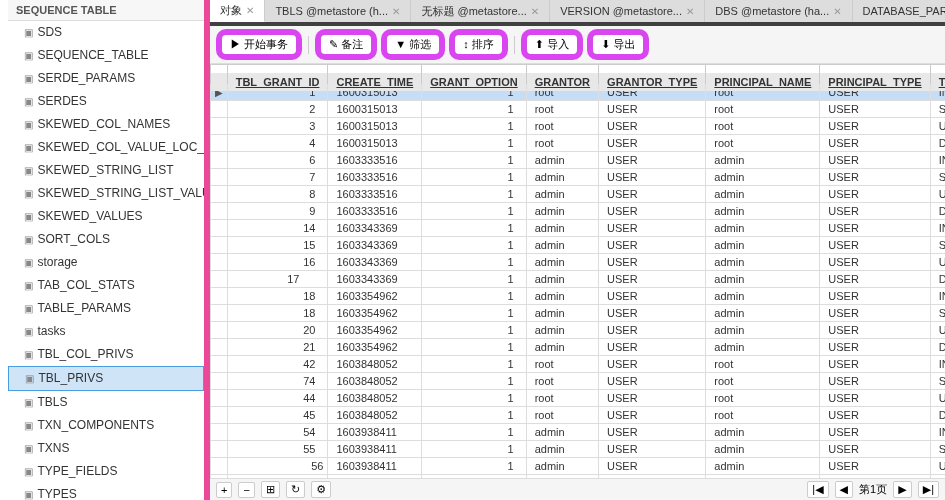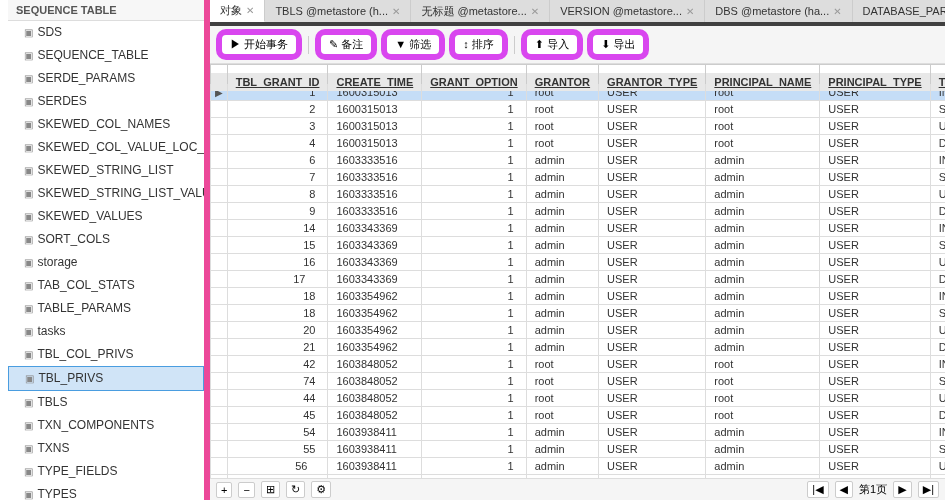--- a/index.html
+++ b/index.html
@@ -348,21 +348,21 @@
             <td>1603343369</td>
             <td style="text-align: right; padding-right: 12px;">1</td>
             <td>admin</td>
             <td>USER</td>
             <td>admin</td>
             <td>USER</td>
             <td>UPDATE</td>
           </tr>
           <tr>
             <td style="padding: 2px 4px; text-align: center;"></td>
-            <td style="text-align: right; padding-right: 22px; margin-left: 31px;">17</td>
+            <td style="text-align: right; padding-right: 28px; margin-left: 31px;">17</td>
             <td>1603343369</td>
             <td style="text-align: right; padding-right: 12px;">1</td>
             <td>admin</td>
             <td>USER</td>
             <td>admin</td>
             <td>USER</td>
             <td>DELETE</td>
           </tr>
           <tr>
             <td style="padding: 2px 4px; text-align: center;"></td>
@@ -469,21 +469,21 @@
             <td>1603938411</td>
             <td style="text-align: right; padding-right: 12px;">1</td>
             <td>admin</td>
             <td>USER</td>
             <td>admin</td>
             <td>USER</td>
             <td>SELECT</td>
           </tr>
           <tr>
             <td style="padding: 2px 4px; text-align: center;"></td>
-            <td style="text-align: right; padding-right: 20px;">56</td>
+            <td style="text-align: right; padding-right: 4px;">56</td>
             <td>1603938411</td>
             <td style="text-align: right; padding-right: 12px;">1</td>
             <td>admin</td>
             <td>USER</td>
             <td>admin</td>
             <td>USER</td>
             <td>UPDATE</td>
           </tr>
           <tr>
             <td style="padding: 2px 4px; text-align: center;"></td>

